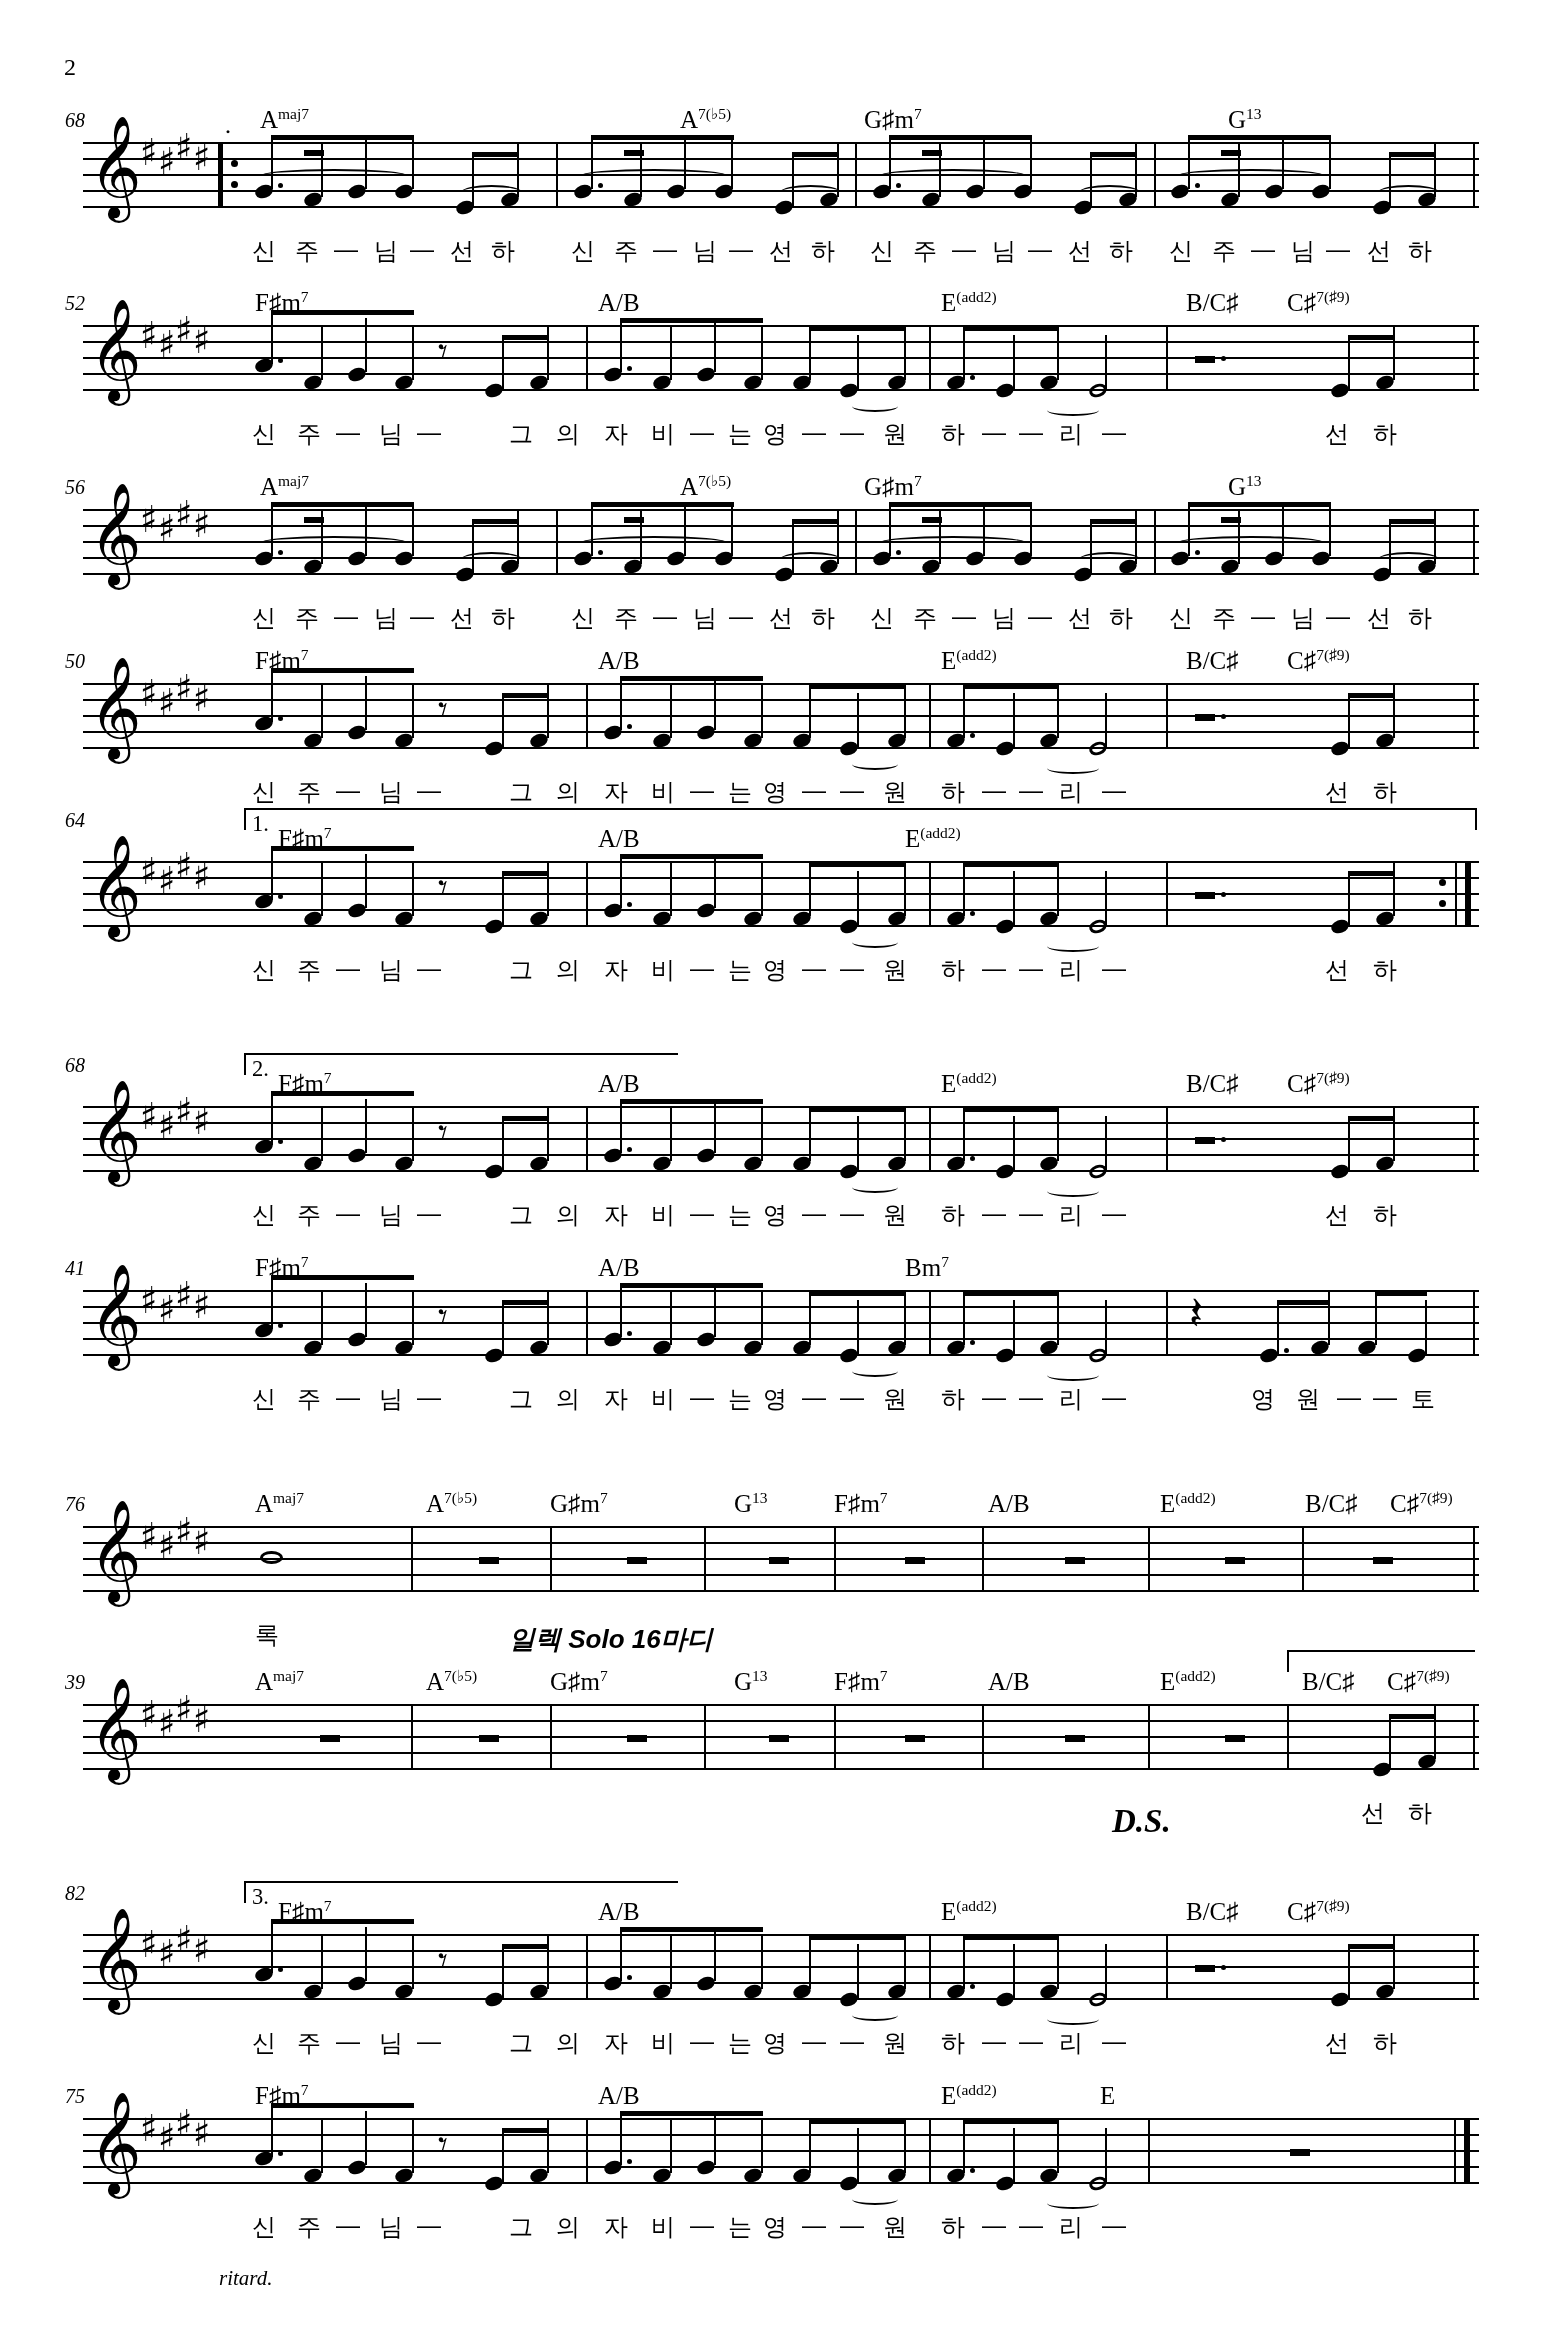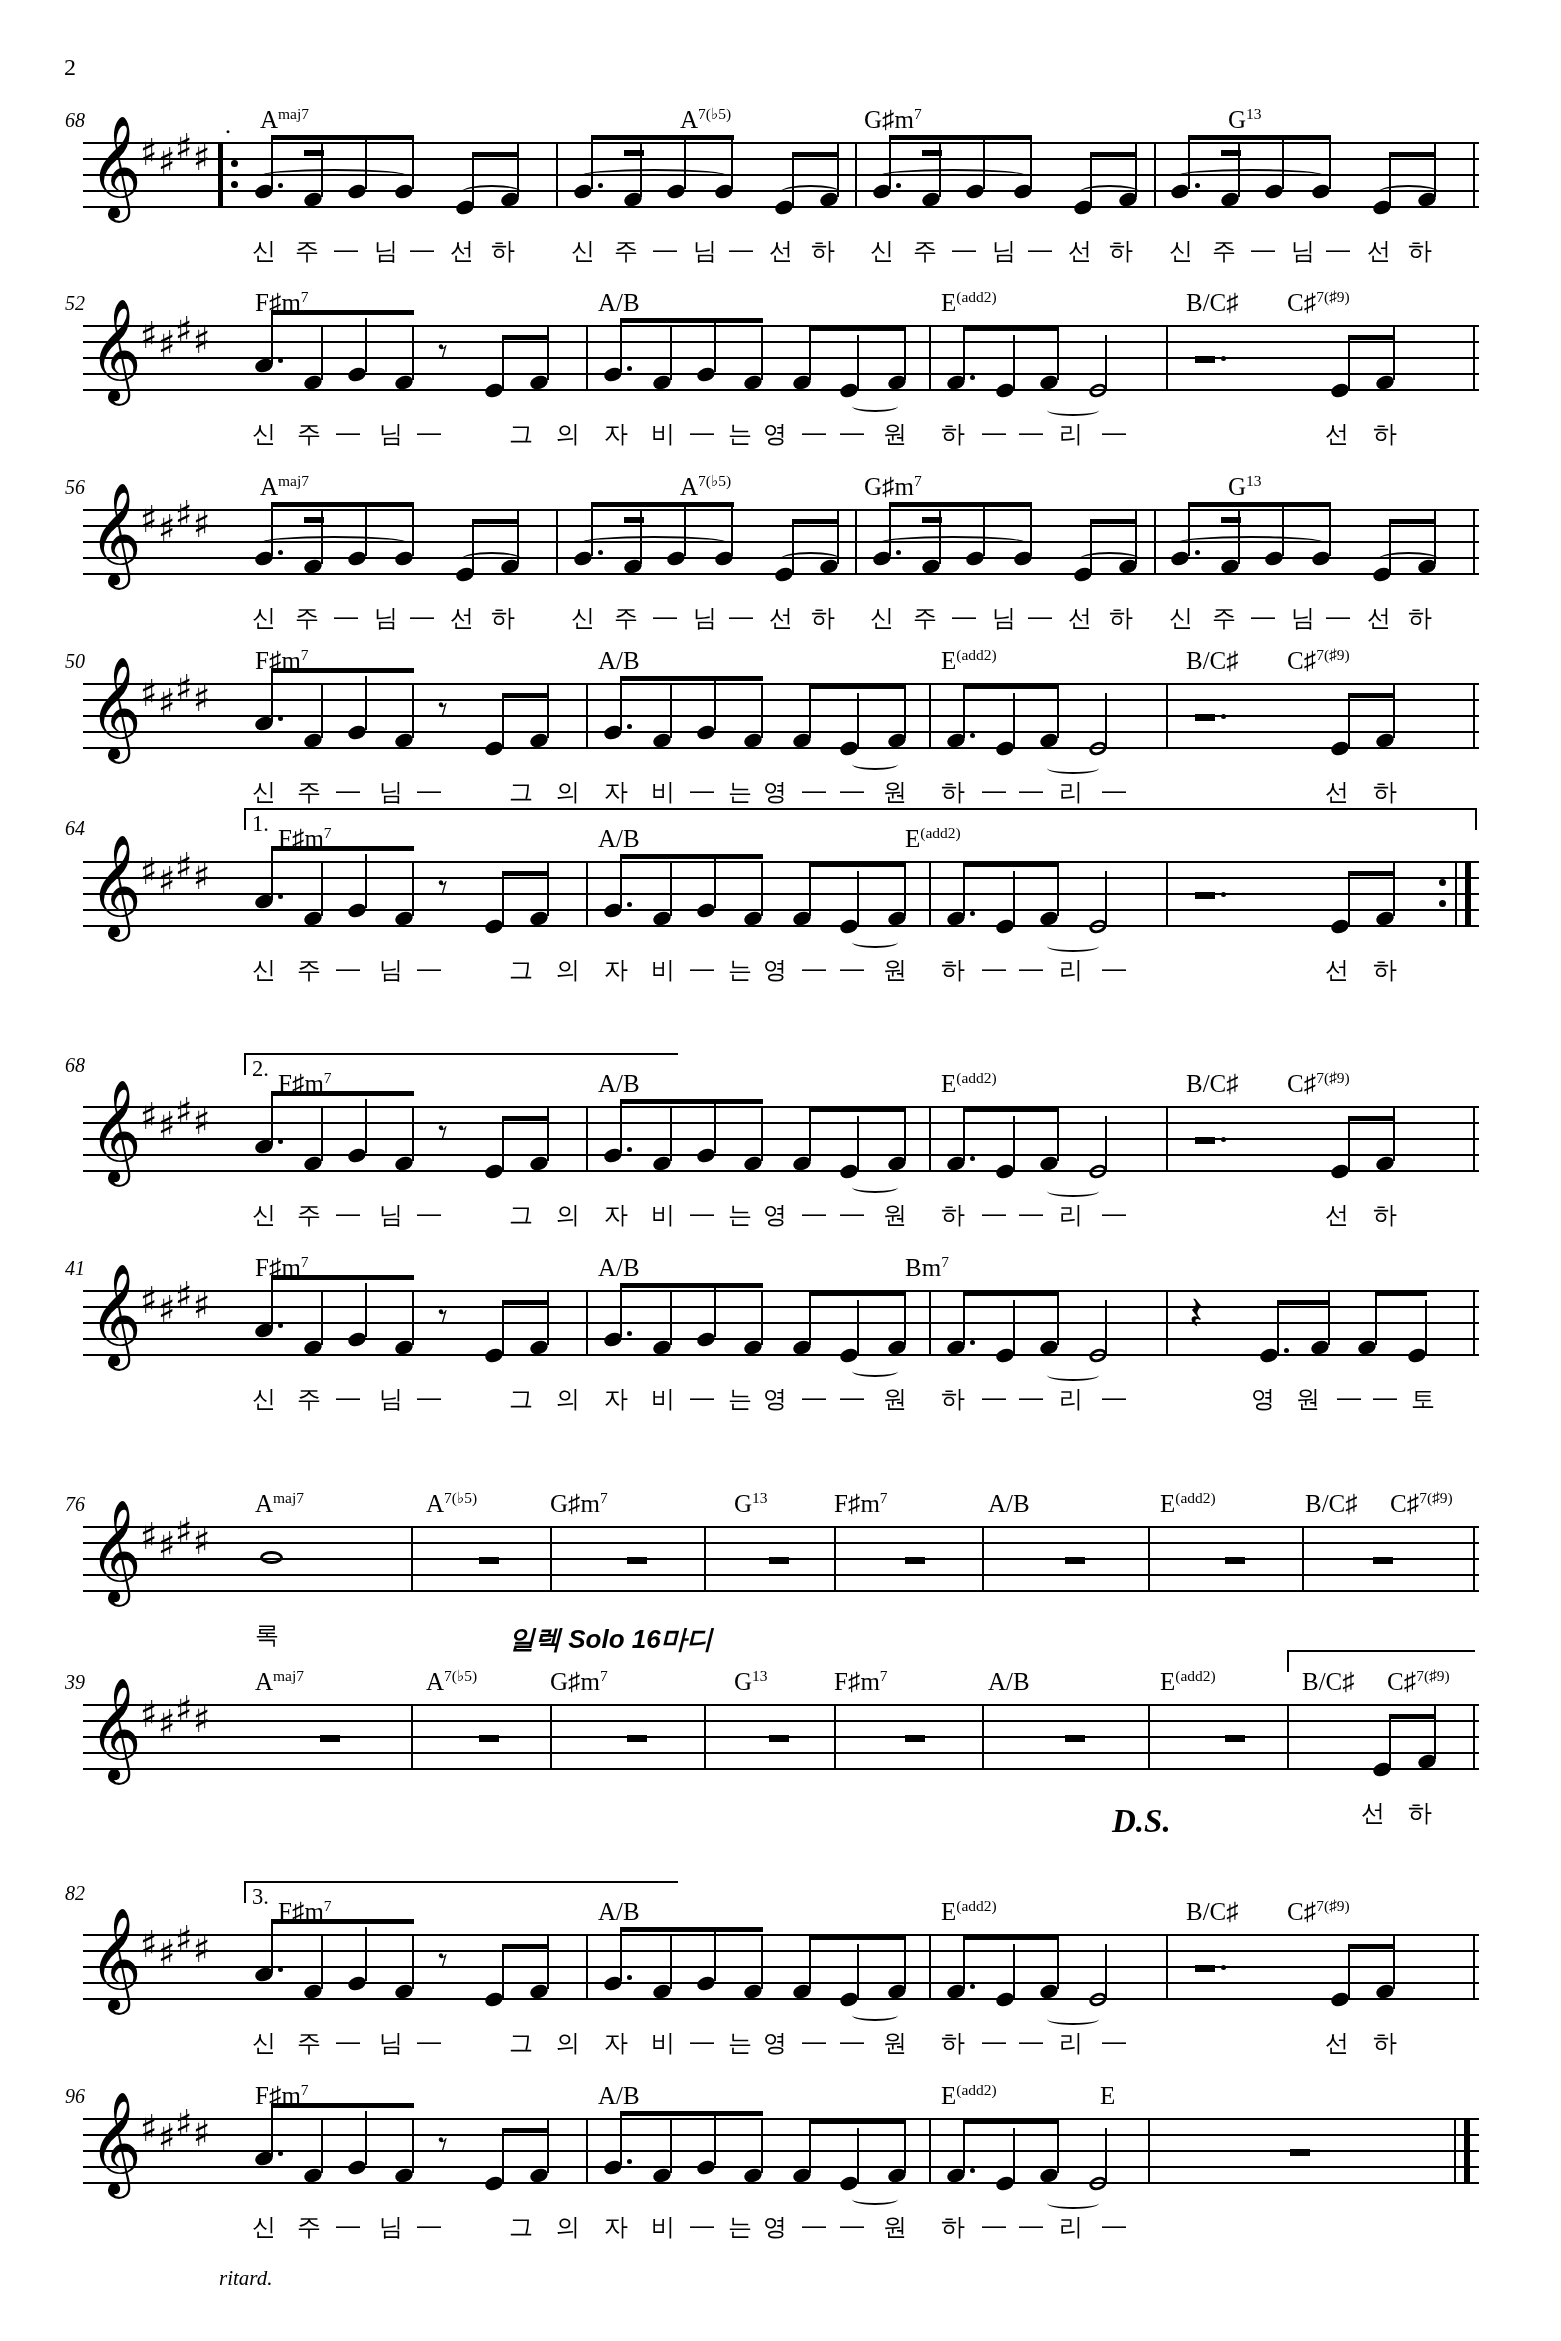--- a/index.html
+++ b/index.html
@@ -755,21 +755,21 @@
     <div class="lyric" style="left:858px; top:93px;">하</div>
     <div class="lyric" style="left:899px; top:93px;">—</div>
     <div class="lyric" style="left:936px; top:93px;">—</div>
     <div class="lyric" style="left:976px; top:93px;">리</div>
     <div class="lyric" style="left:1019px; top:93px;">—</div>
     <div class="lyric" style="left:1242px; top:93px;">선</div>
     <div class="lyric" style="left:1290px; top:93px;">하</div>
   </div>
 
   <div class="system" style="top:861px;">
-    <div class="measure-num" style="left:-18px; top:-52px;margin-top:8px;">64</div>
+    <div class="measure-num" style="left:-18px; top:-52px;">64</div>
     <div class="staff">
       <div class="line l0"></div>
         <div class="line l1"></div>
         <div class="line l2"></div>
         <div class="line l3"></div>
         <div class="line l4"></div>
     </div>
     <div class="clef">𝄞</div>
     <div class="keysig k1">♯</div>
     <div class="keysig k2">♯</div>
@@ -1315,21 +1315,21 @@
     <div class="lyric" style="left:858px; top:93px;">하</div>
     <div class="lyric" style="left:899px; top:93px;">—</div>
     <div class="lyric" style="left:936px; top:93px;">—</div>
     <div class="lyric" style="left:976px; top:93px;">리</div>
     <div class="lyric" style="left:1019px; top:93px;">—</div>
     <div class="lyric" style="left:1242px; top:93px;">선</div>
     <div class="lyric" style="left:1290px; top:93px;">하</div>
   </div>
 
   <div class="system" style="top:2118px;">
-    <div class="measure-num" style="left:-18px; top:-33px;">96</div>
+    <div class="measure-num" style="left:-18px; top:-33px;">75</div>
     <div class="staff">
       <div class="line l0"></div>
         <div class="line l1"></div>
         <div class="line l2"></div>
         <div class="line l3"></div>
         <div class="line l4"></div>
     </div>
     <div class="clef">𝄞</div>
     <div class="keysig k1">♯</div>
     <div class="keysig k2">♯</div>

